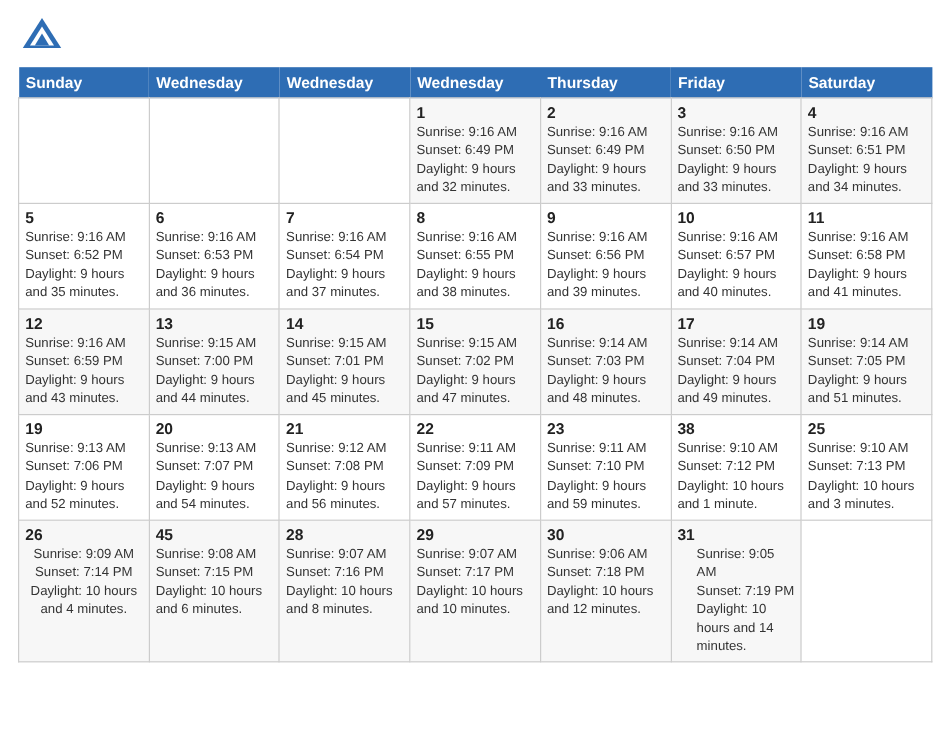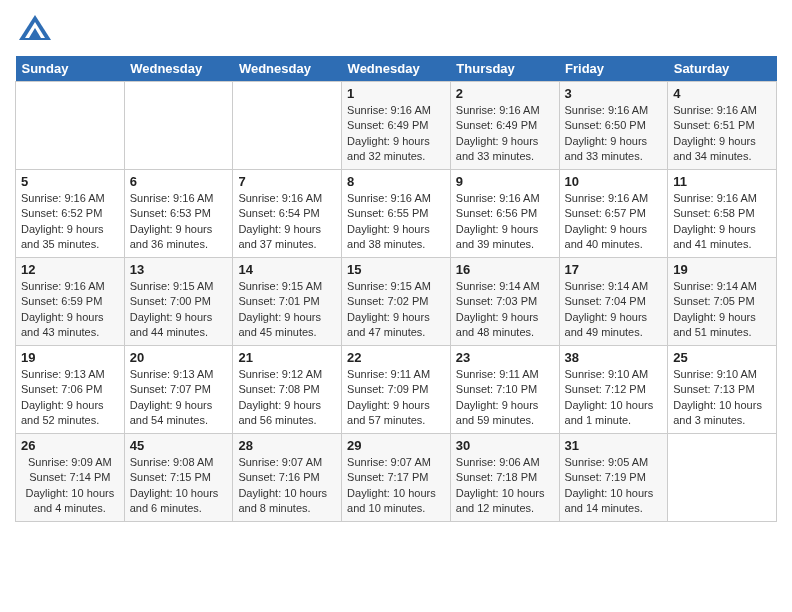--- a/index.html
+++ b/index.html
@@ -319,21 +319,21 @@
 Daylight: 10 hours and 10 minutes.</div>
           </td>
           <td>
             <span class="day-num">30</span>
             <div class="day-info" style="white-space: pre-line;">Sunrise: 9:06 AM
 Sunset: 7:18 PM
 Daylight: 10 hours and 12 minutes.</div>
           </td>
           <td>
             <span class="day-num">31</span>
-            <div class="day-info" style="white-space: pre-line;">Sunrise: 9:05 AM
+            <div class="day-info" style="white-space: pre-line; margin-left: 16px;">Sunrise: 9:05 AM
 Sunset: 7:19 PM
 Daylight: 10 hours and 14 minutes.</div>
           </td>
           <td class="empty-cell"></td>
         </tr>
       </tbody>
   </table>
 </div>
 
 </body></html>

